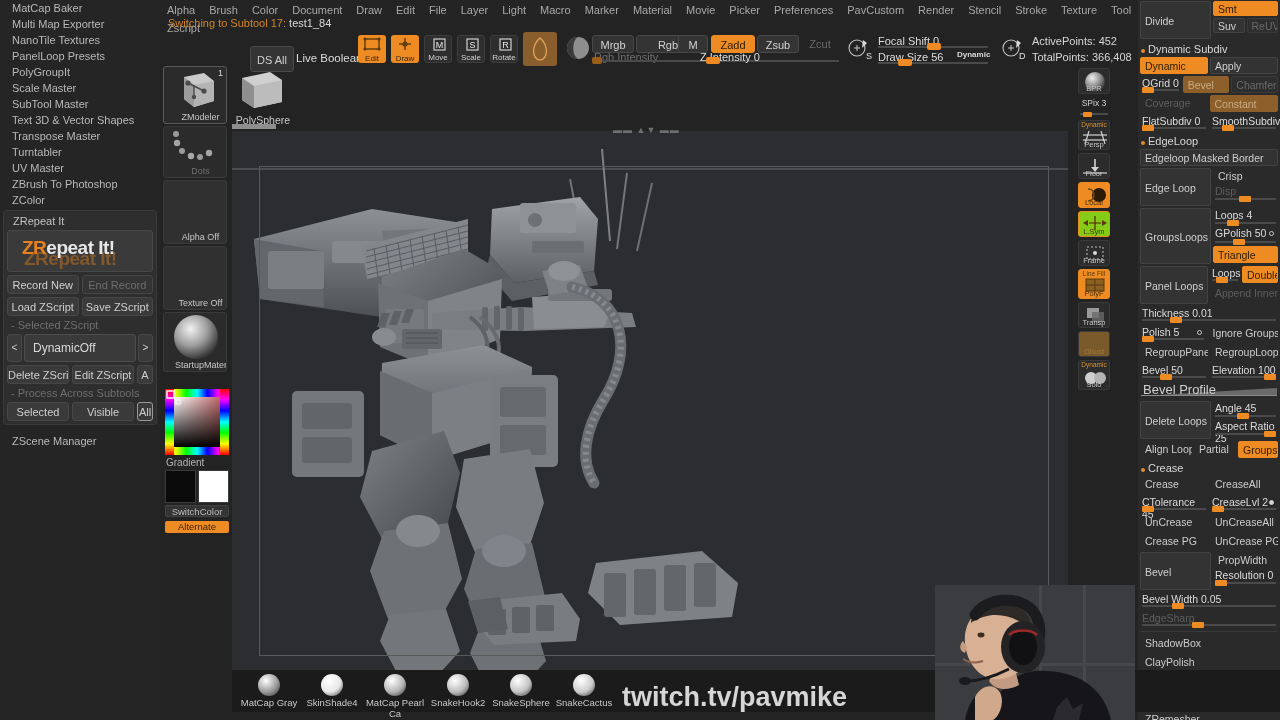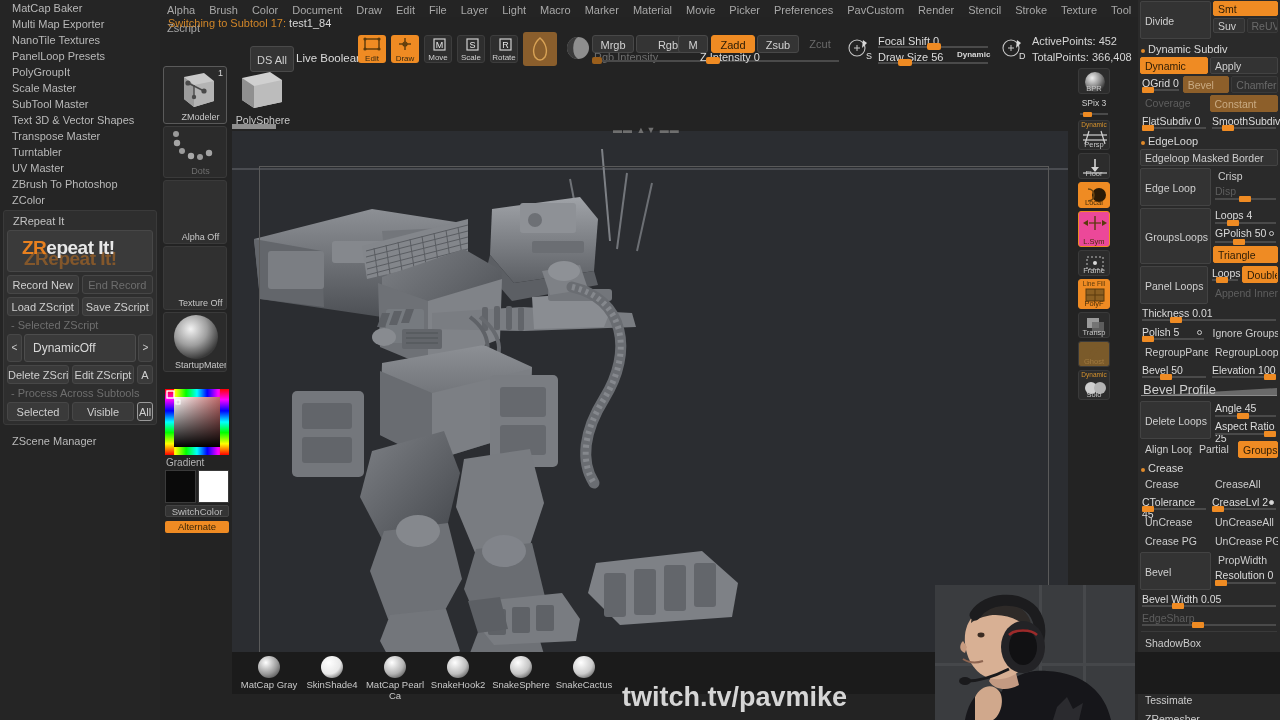--- a/index.html
+++ b/index.html
@@ -100,21 +100,21 @@
   .sld .k { position:absolute; bottom:0px; width:12px; height:6px; background:#ef8b23; border-radius:1px; }
   .dotmark { position:absolute; right:4px; top:5px; width:5px; height:5px; border-radius:50%;
     border:1px solid #c9c9c9; }
   .dotmark.f { background:#d9d9d9; }
   .divline { height:1px; background:#3a3a3a; margin:3px 3px; }
   .profile { position:relative; height:16px; margin:0 3px 3px 3px; }
   .profile .pt { position:absolute; left:2px; top:0; font-size:13px; color:#cfcfcf; }
   .profile .pg { position:absolute; left:0; right:0; bottom:2px; height:11px; }
 
   
-  .matbar { position:absolute; left:232px; top:652px; width:1048px; height:42px; background:#1b1b1b; }
+  .matbar { position:absolute; left:232px; top:670px; width:1048px; height:42px; background:#1b1b1b; }
   .mat { position:absolute; width:70px; text-align:center; }
   .mat .ball { width:22px; height:22px; border-radius:50%; margin:2px auto 0 auto; }
   .mat .cap { font-size:9.5px; color:#c9c9c9; margin-top:1px; }
 
   
   .cam { position:absolute; left:935px; top:585px; width:200px; height:135px; overflow:hidden; }
   .watermark { position:absolute; left:622px; top:682px; font-size:27px; font-weight:bold;
     color:#d6d6d6; letter-spacing:0px; }
   .colorpick { position:absolute; left:165px; top:389px; width:64px; height:66px; border-radius:2px; }
 </style>
@@ -556,21 +556,21 @@
           </svg></div>
         <div class="rail-cap" style="color:#c6c6c6;">Floor</div>
       </div>
       <div class="rail-cell" style="height: 26px; background: rgb(239, 139, 35); border: 1px solid rgb(239, 139, 35);">
         <div style="padding-top:1px;"><svg width="32" height="22" viewBox="0 0 32 22">
             <circle cx="20" cy="11" r="7" fill="#2a1a06"></circle>
             <path d="M9 5 c4 0 6 3 6 6 c0 3 -2 6 -6 6" fill="none" stroke="#6a4410" stroke-width="1.6"></path>
           </svg></div>
         <div class="rail-cap" style="color:#4a2f08;">Local</div>
       </div>
-      <div class="rail-cell" style="height: 36px; background: #ec4899; border: 1px solid rgb(239, 139, 35);">
+      <div class="rail-cell" style="height: 26px; background: #84cc16; border: 1px solid rgb(239, 139, 35);">
         <div style="padding-top:1px;"><svg width="32" height="22" viewBox="0 0 32 22">
             <line x1="16" y1="3" x2="16" y2="17" stroke="#5a3a0c" stroke-width="1.4"></line>
             <path d="M4 10 l5 -3 l0 6 Z" fill="#5a3a0c"></path>
             <path d="M28 10 l-5 -3 l0 6 Z" fill="#5a3a0c"></path>
             <line x1="10" y1="10" x2="22" y2="10" stroke="#5a3a0c" stroke-width="1.2"></line>
           </svg></div>
         <div class="rail-cap" style="color:#4a2f08;">L.Sym</div>
       </div>
       <div class="rail-cell" style="height: 26px; background: rgb(44, 44, 44); border: 1px solid rgb(58, 58, 58);">
         <div style="padding-top:1px;"><svg width="32" height="22" viewBox="0 0 32 22">

